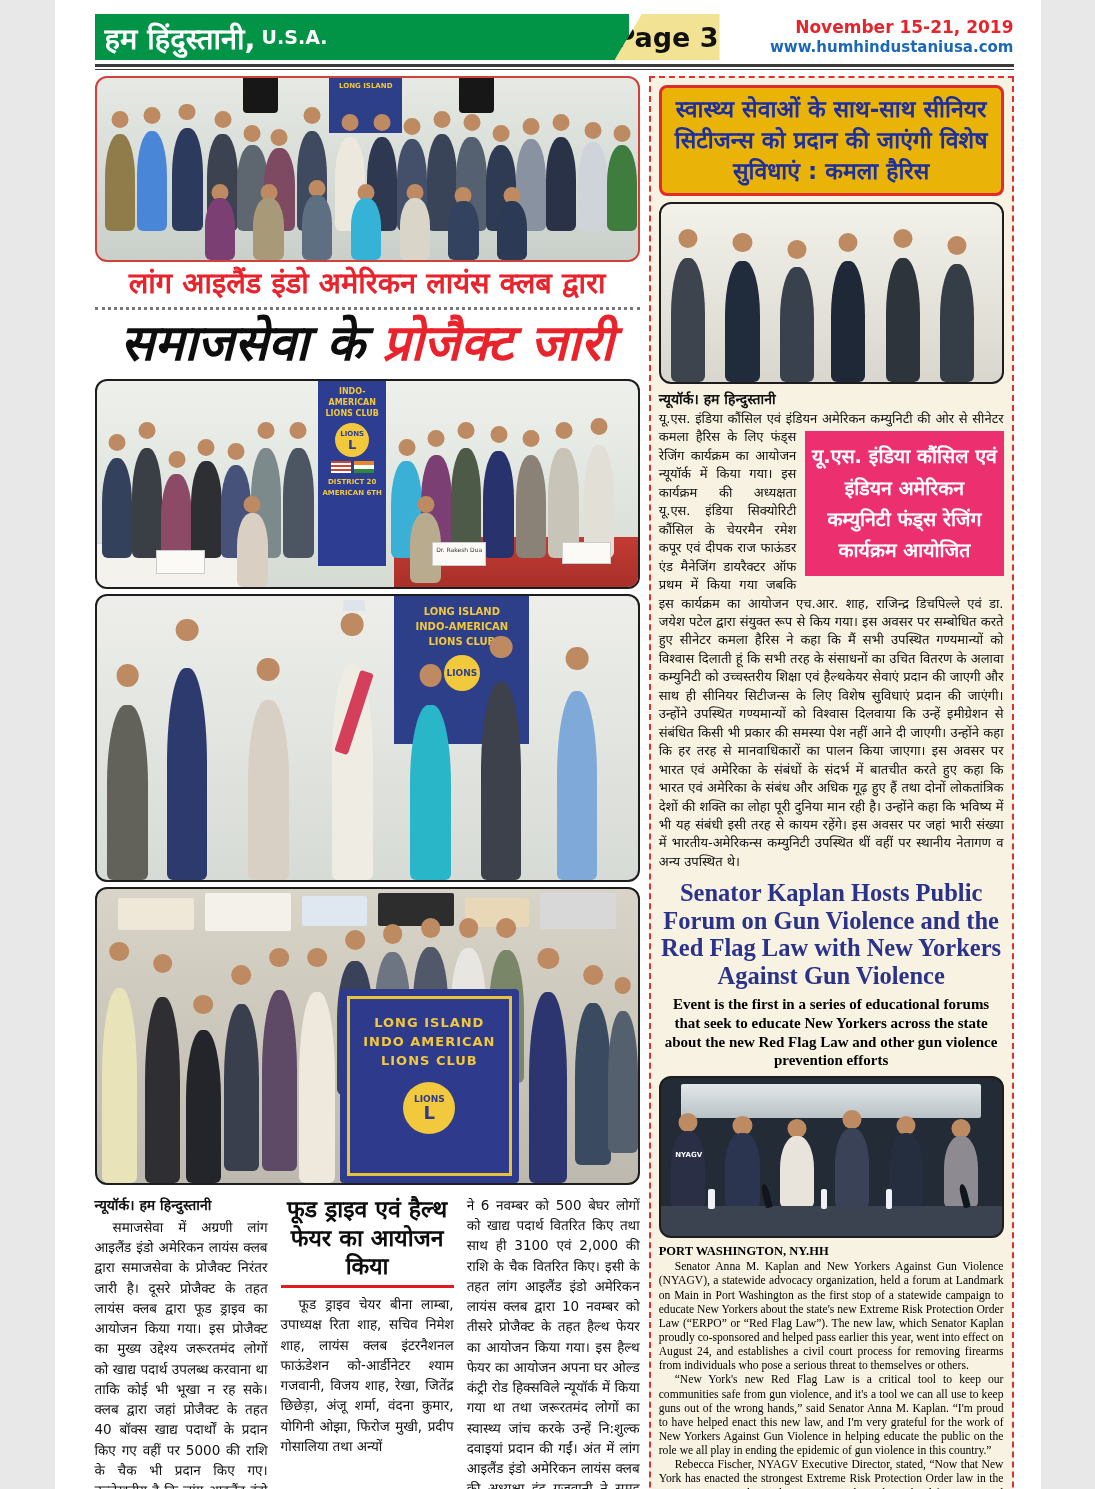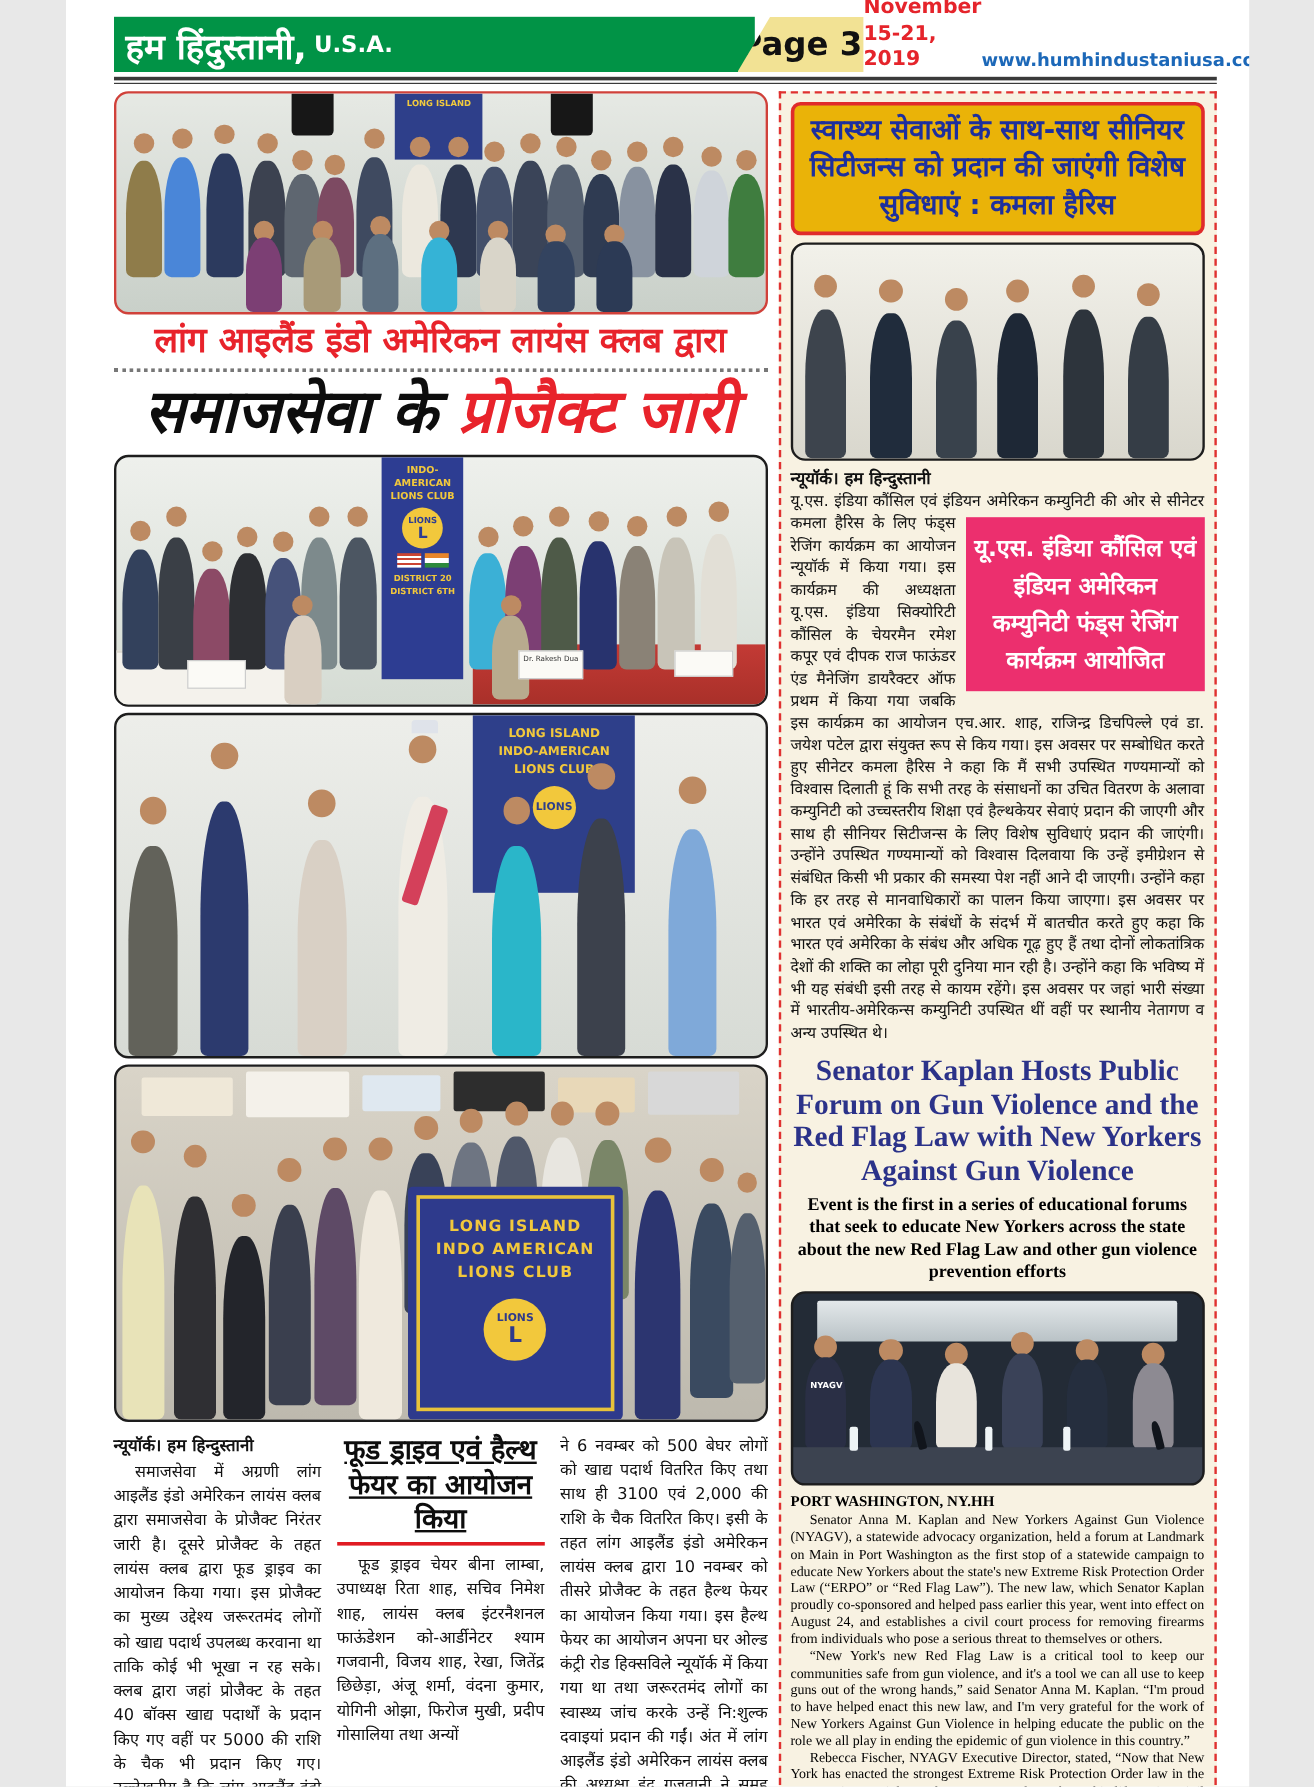--- a/index.html
+++ b/index.html
@@ -7,21 +7,21 @@
         font-family:"DejaVu Sans",sans-serif;box-sizing:border-box;padding:14px 27px 10px 40px;}
   
   .masthead{display:flex;align-items:stretch;height:46px;margin-bottom:4px;}
   .mast-band{display:flex;flex:0 0 625px;}
   .mast-green{flex:1;background:#019346;color:#fff;display:flex;align-items:center;padding-left:10px;}
   .mast-title{font-size:29px;font-weight:bold;letter-spacing:0;}
   .mast-usa{font-size:19px;font-weight:bold;margin-left:6px;}
   .mast-page{width:105px;background:#f2e294;display:flex;align-items:center;justify-content:center;
              clip-path:polygon(26% 0,100% 0,100% 100%,0 100%);margin-left:-14px;
              font-size:27px;font-weight:bold;color:#111;}
-  .mast-right{flex:1;display:flex;align-items:flex-end;justify-content:center;line-height:1.25;}
+  .mast-right{flex:1;display:flex;flex-direction:column;align-items:flex-end;justify-content:center;line-height:1.25;}
   .mast-date{color:#e5242b;font-weight:bold;font-size:17px;}
   .mast-url{color:#1c68b8;font-weight:bold;font-size:15px;}
   .rule-double{border-top:3px solid #3a3a3a;border-bottom:1px solid #3a3a3a;height:2px;margin-bottom:6px;}
   
   .cols{display:flex;gap:9px;}
   .col-left{width:612px;display:flex;flex-direction:column;gap:5px;}
   .col-right{width:407px;box-sizing:border-box;border:2px dashed #e03131;background:#f8f2e2;
              padding:7px 8px;display:flex;flex-direction:column;gap:6px;}
   
   .photo{position:relative;overflow:hidden;border-radius:12px;border:2px solid #1d1d1d;background:#cfd4cf;}
@@ -79,21 +79,21 @@
   
   .kicker{color:#e8232b;font-weight:bold;font-size:29px;text-align:center;line-height:1.15;
           border-bottom:3px dotted #777;padding-bottom:7px;}
   .main-headline{margin:2px 0 4px;text-align:center;font-size:50px;font-weight:800;line-height:1.05;white-space:nowrap;font-style:italic;}
   .hl-black{color:#0d0d0d;}
   .hl-red{color:#e8232b;}
   .bottom-cols{display:flex;gap:13px;margin-top:5px;}
   .bcol{flex:1;font-size:13.5px;line-height:1.5;text-align:justify;color:#111;}
   .bcol p{margin:0;text-indent:18px;}
   .bcol .dateline{font-weight:bold;font-size:14px;margin-bottom:1px;}
-  .bcol h3{margin:0 0 4px;font-size:23px;line-height:1.25;text-align:center;color:#0d0d0d;text-decoration:underline;}
+  .bcol h3{margin:0 0 4px;font-size:23px;line-height:1.25;text-align:center;color:#0d0d0d;}
   .red-rule{border-top:3px solid #e01b22;margin:2px 0 6px;}
   
   .hl-box{border:3px solid #e02b2b;border-radius:8px;background:#eab308;color:#1d2f9e;font-weight:bold;
           font-size:23px;line-height:1.35;text-align:center;padding:6px 4px;}
   .hindi-article{font-size:13px;line-height:1.42;text-align:justify;color:#111;}
   .hindi-article .dateline{display:block;font-weight:bold;font-size:14px;}
   .hindi-article .indent{text-indent:16px;display:inline;}
   .pullbox{float:right;width:54%;background:#ec2f6e;color:#fff;font-weight:bold;font-size:19.5px;
            line-height:1.6;text-align:center;padding:10px 6px;margin:3px 0 4px 9px;}
   .eng-headline{margin:2px 0 0;font-family:"Liberation Serif",serif;color:#2b3289;font-size:24.5px;
@@ -171,21 +171,21 @@
           <div class="vb-line">LIONS CLUB</div>
           <div class="lions-logo">
             <span>LIONS</span>
             <b>L</b>
           </div>
           <div class="flags">
             <span class="flag-us"></span>
             <span class="flag-in"></span>
           </div>
           <div class="vb-sub">DISTRICT 20</div>
-          <div class="vb-sub">DISTRICT 6TH</div>
+          <div class="vb-sub">AMERICAN 6TH</div>
         </div>
         <div class="table-white"></div>
         <div class="table-red"></div>
         <i class="person" style="left:1%;bottom:14%;height:60%;--c:#33415c"></i>
         <i class="person" style="left:6.5%;bottom:14%;height:66%;--c:#3a3f46"></i>
         <i class="person" style="left:12%;bottom:8%;height:58%;--c:#8c4a66"></i>
         <i class="person" style="left:17.5%;bottom:14%;height:58%;--c:#2d2f33"></i>
         <i class="person" style="left:23%;bottom:14%;height:56%;--c:#46527a"></i>
         <i class="person" style="left:28.5%;bottom:14%;height:66%;--c:#7d8a8c"></i>
         <i class="person" style="left:34.5%;bottom:14%;height:66%;--c:#4c5662"></i>

